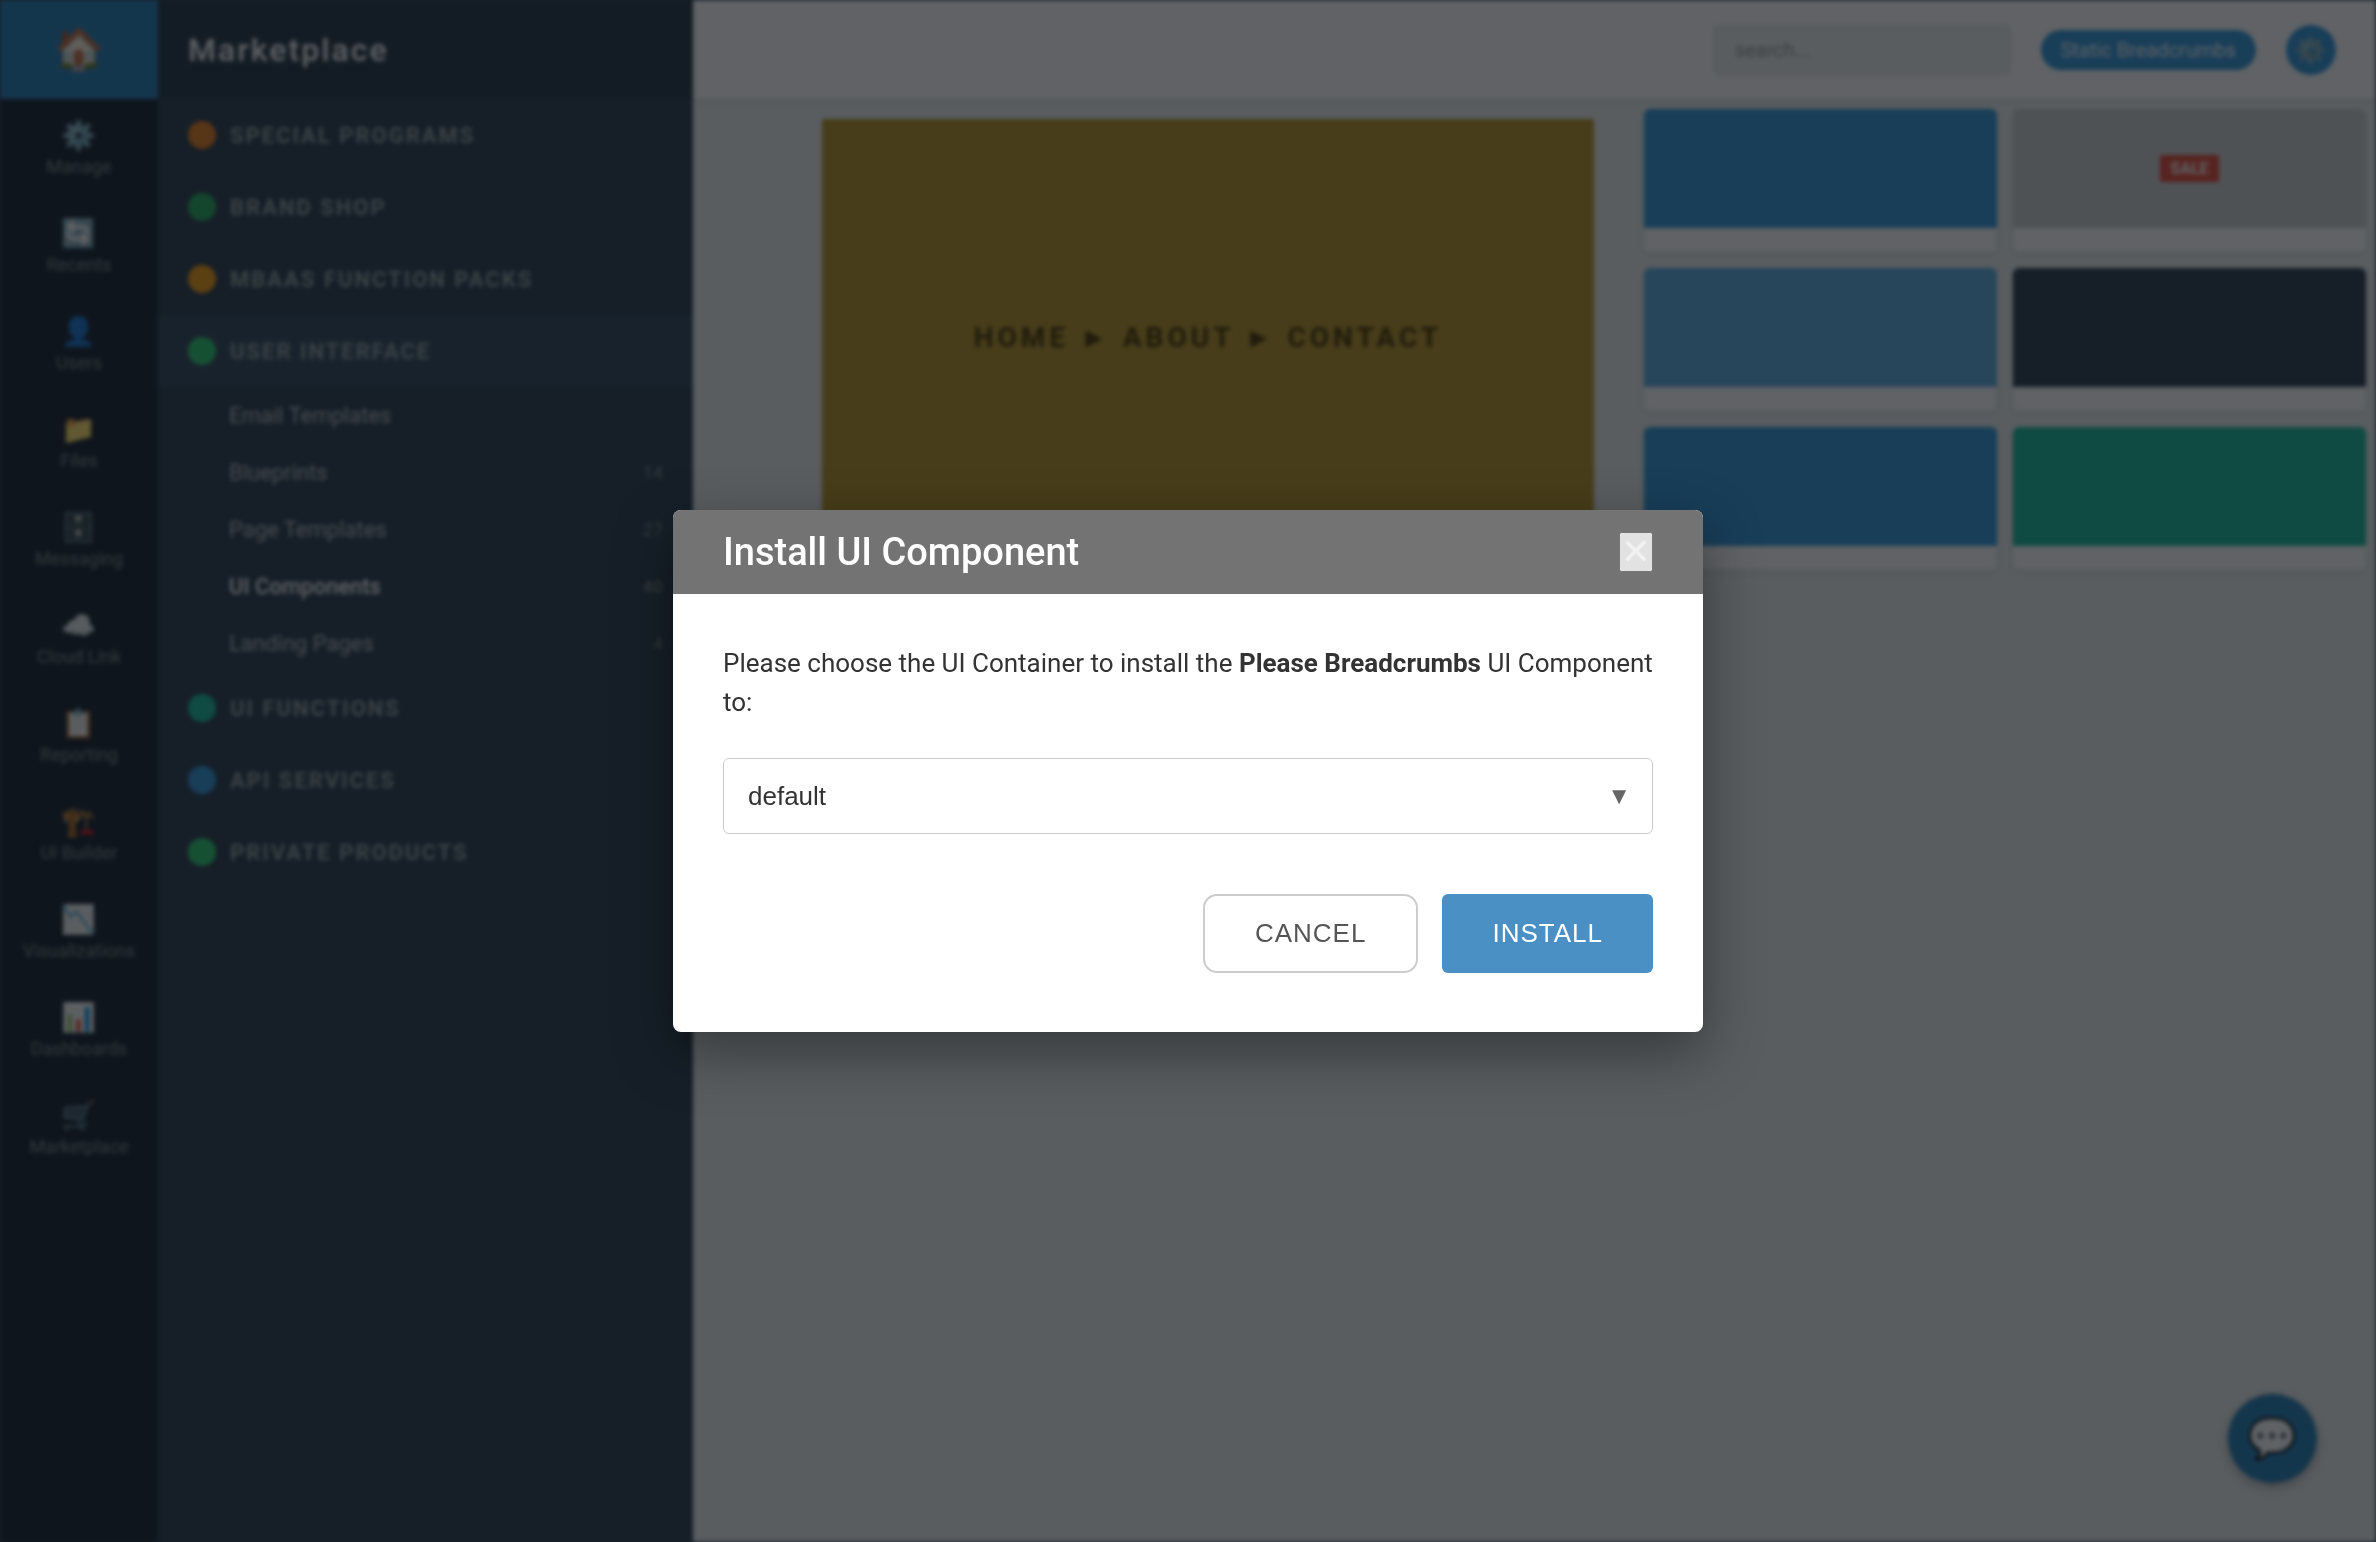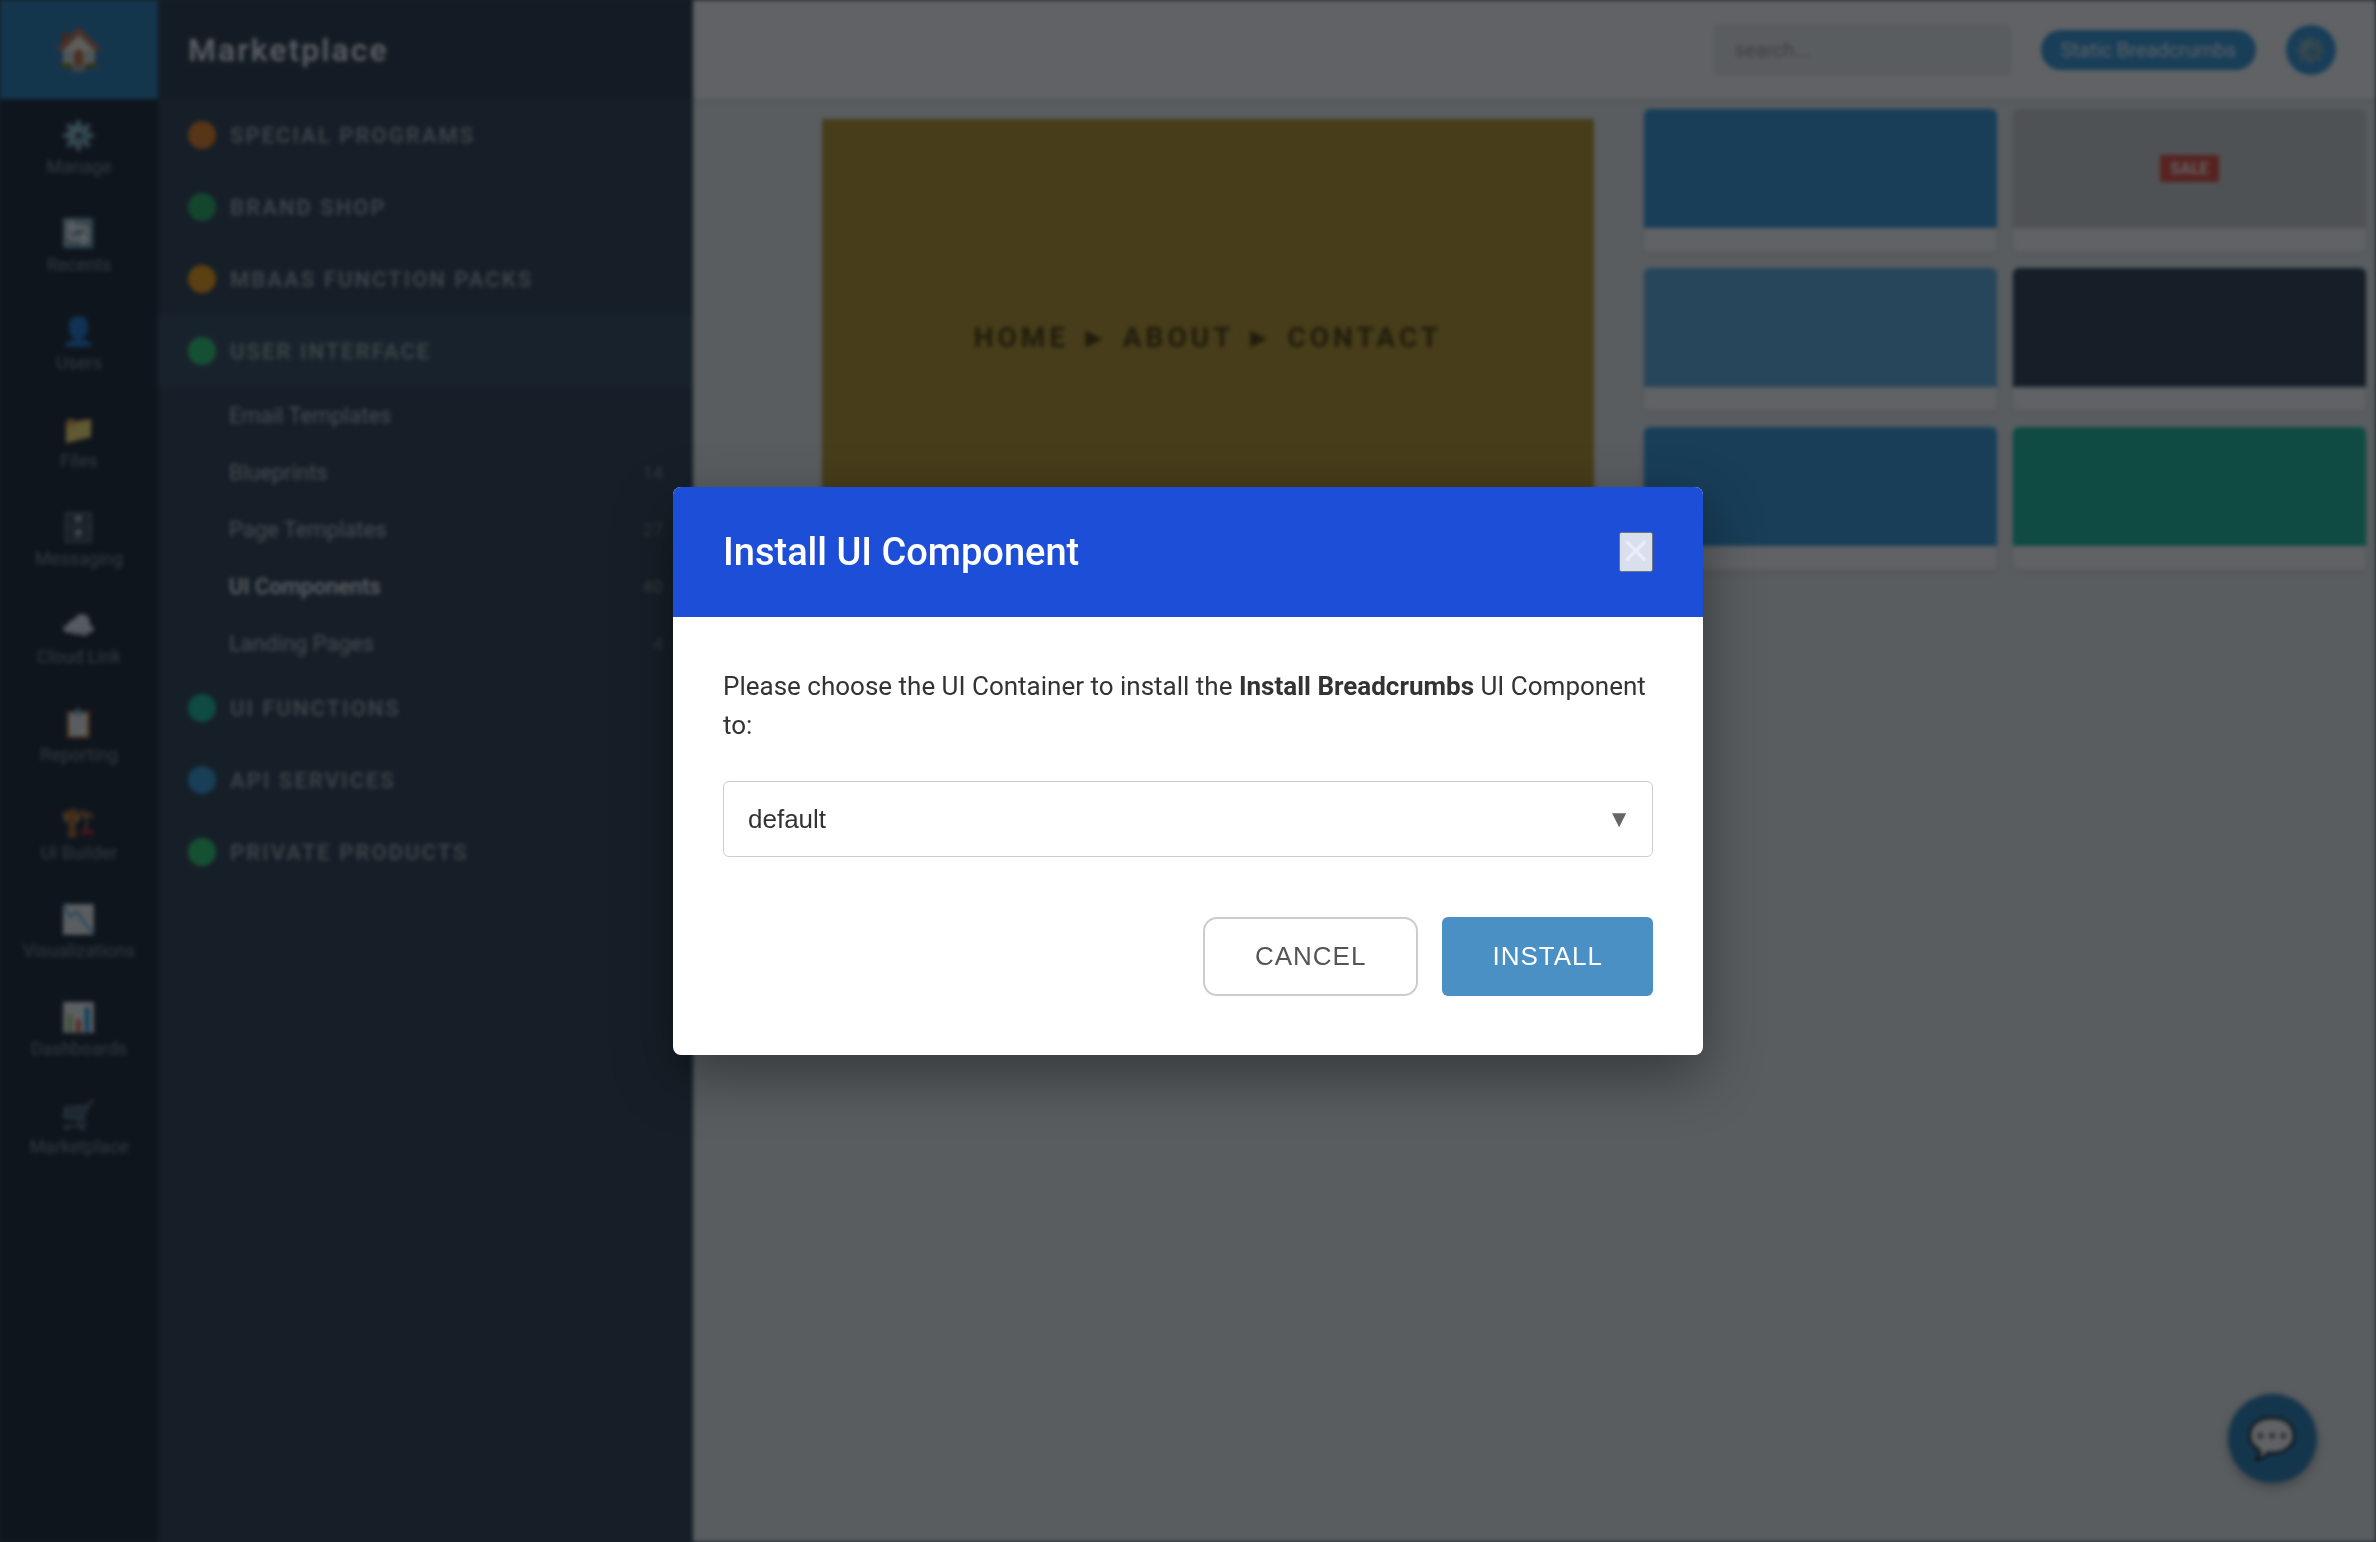--- a/index.html
+++ b/index.html
@@ -179,22 +179,22 @@
 
     .modal {
       width: 1030px;
       background: white;
       border-radius: 8px;
       overflow: hidden;
       box-shadow: 0 20px 59px rgba(0,0,0,0.4);
     }
 
     .modal-header {
-      background: #1d4ed8;
-      padding: 43px 50px;
+      background: #737373;
+      padding: 20px 50px;
       display: flex;
       align-items: center;
       justify-content: space-between;
       gap: 12px;
     }
     .modal-header-title {
       font-size: 38px;
       font-weight: 500;
       color: white;
     }
@@ -609,21 +609,21 @@
   <div class="modal">
 
     <div class="modal-header">
       <span class="modal-header-title">Install UI Component</span>
       <button class="modal-close">✕</button>
     </div>
 
     <div class="modal-body">
       <p class="modal-desc">
         <span>Please choose the UI Container to install the</span>
-        <strong>Install Breadcrumbs</strong>
+        <strong>Please Breadcrumbs</strong>
         <span>UI Component to:</span>
       </p>
 
 
       <div class="modal-select-wrapper">
         <select class="modal-select">
           <option>default</option>
         </select>
         <span class="modal-select-arrow">▼</span>
       </div>

